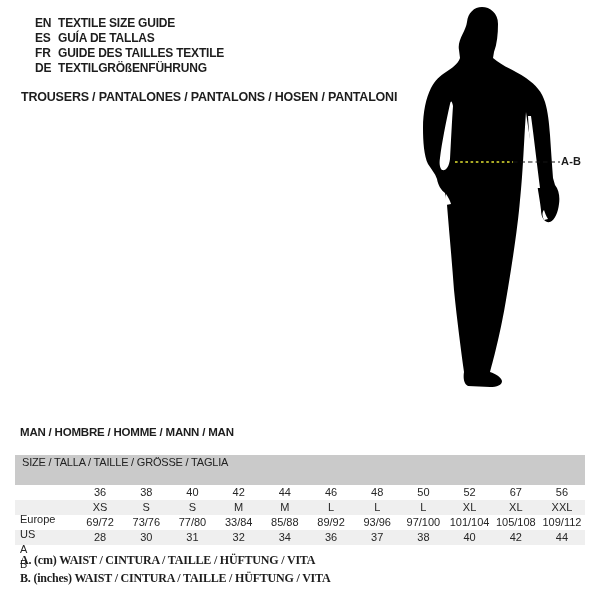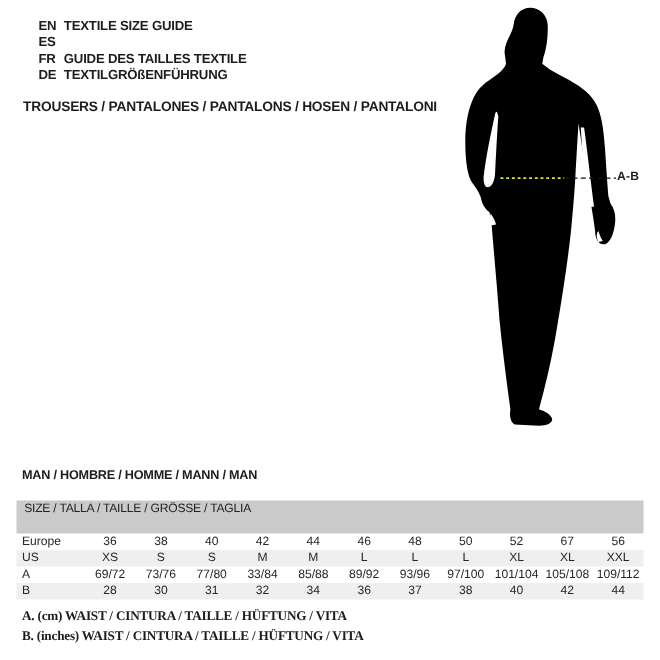--- a/index.html
+++ b/index.html
@@ -43,39 +43,40 @@
 
   
   .size-table { position:absolute; left:15px; top:455px; width:570px; }
   .size-header {
     height:30px; line-height:15px; background:#cacaca;
     font-size:11px; letter-spacing:-0.2px; padding-left:7px; color:#222;
     white-space:nowrap;
   }
   .size-row { display:flex; height:15px; line-height:15px; font-size:11px; color:#262626; }
   .size-row:nth-child(even) { background:#efefef; }
-  .size-row .label { width:62px; padding-left:5px; }
+  .size-row .label { width:62px; padding-left:5px;margin-top:27px; }
   .size-row .val { flex:1 1 0; text-align:center; white-space:nowrap; }
 
   
   .notes { position:absolute; left:20px; top:552px; }
   .note { font-size:12px; font-weight:700; letter-spacing:-0.2px; line-height:17.5px; white-space:nowrap;font-family:Liberation Serif, serif; }
 </style>
 </head>
 <body>
 
 <div id="root">
 
   <div class="lang-list">
     <div class="lang-row">
       <span class="lang-code">EN</span>
       <span class="lang-label">TEXTILE SIZE GUIDE</span>
     </div>
     <div class="lang-row">
       <span class="lang-code">ES</span>
+      <span class="lang-label">GUÍA DE TALLAS</span>
     </div>
     <div class="lang-row">
       <span class="lang-code">FR</span>
       <span class="lang-label">GUIDE DES TAILLES TEXTILE</span>
     </div>
     <div class="lang-row">
       <span class="lang-code">DE</span>
       <span class="lang-label">TEXTILGRÖßENFÜHRUNG</span>
     </div>
   </div>

